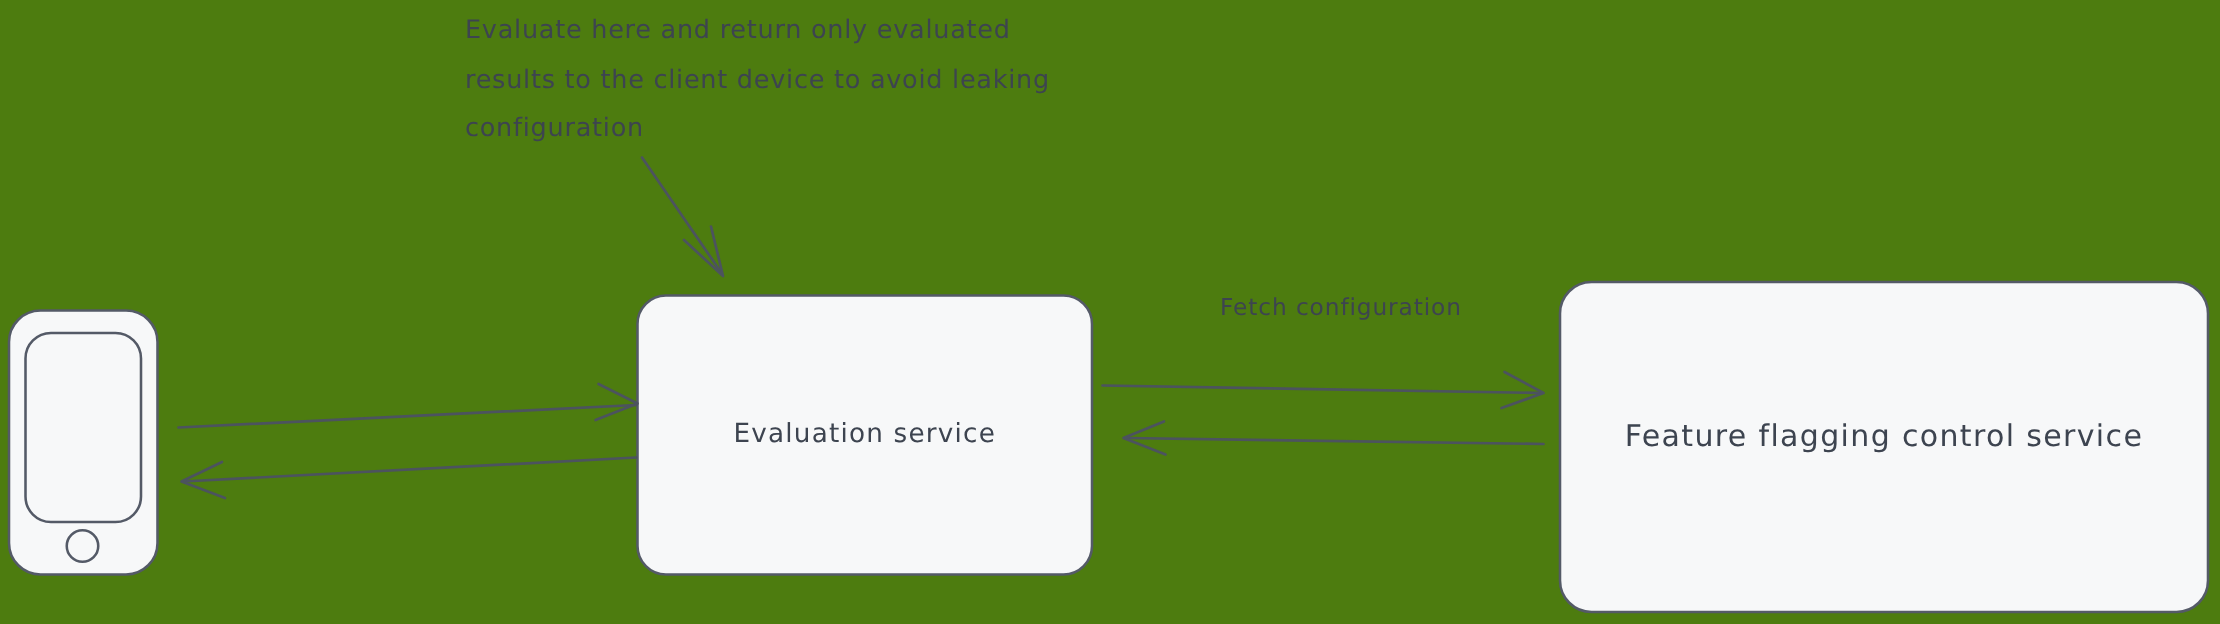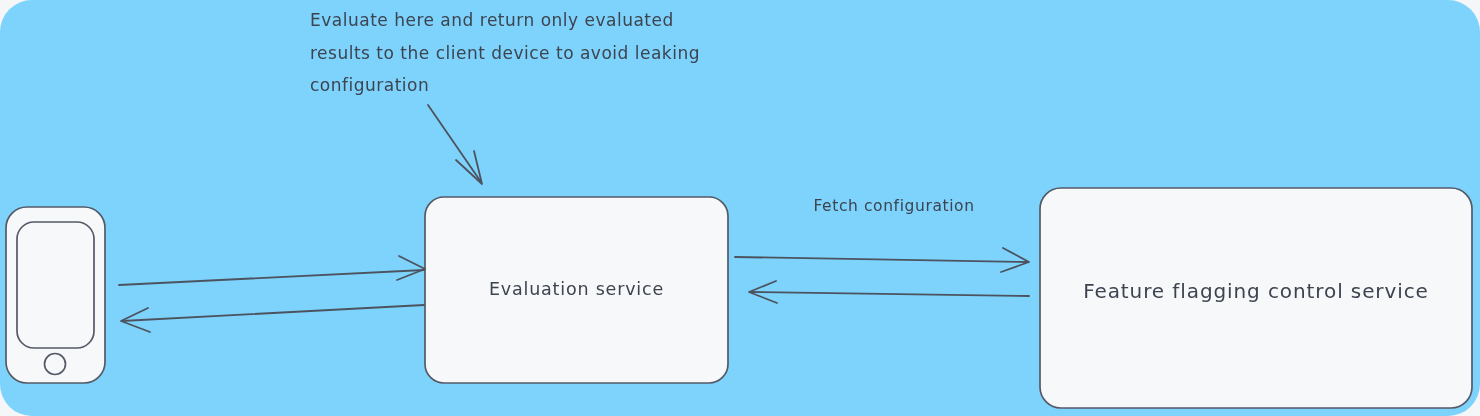--- a/index.html
+++ b/index.html
@@ -11,22 +11,21 @@
     width: 1480px;
     height: 416px;
     background: #f5f6f7;
     font-family: "DejaVu Sans", sans-serif;
     overflow: hidden;
   }
   #diagram-root {
     position: relative;
     width: 1480px;
     height: 416px;
-    background: #7dd3fc;
-    border-radius: 32px;
+    background: #4d7c0f;
   }
   #diagram-canvas {
     position: absolute;
     top: 0;
     left: 0;
     width: 1480px;
     height: 416px;
   }
   .shape-text {
     fill: #3d4450;

